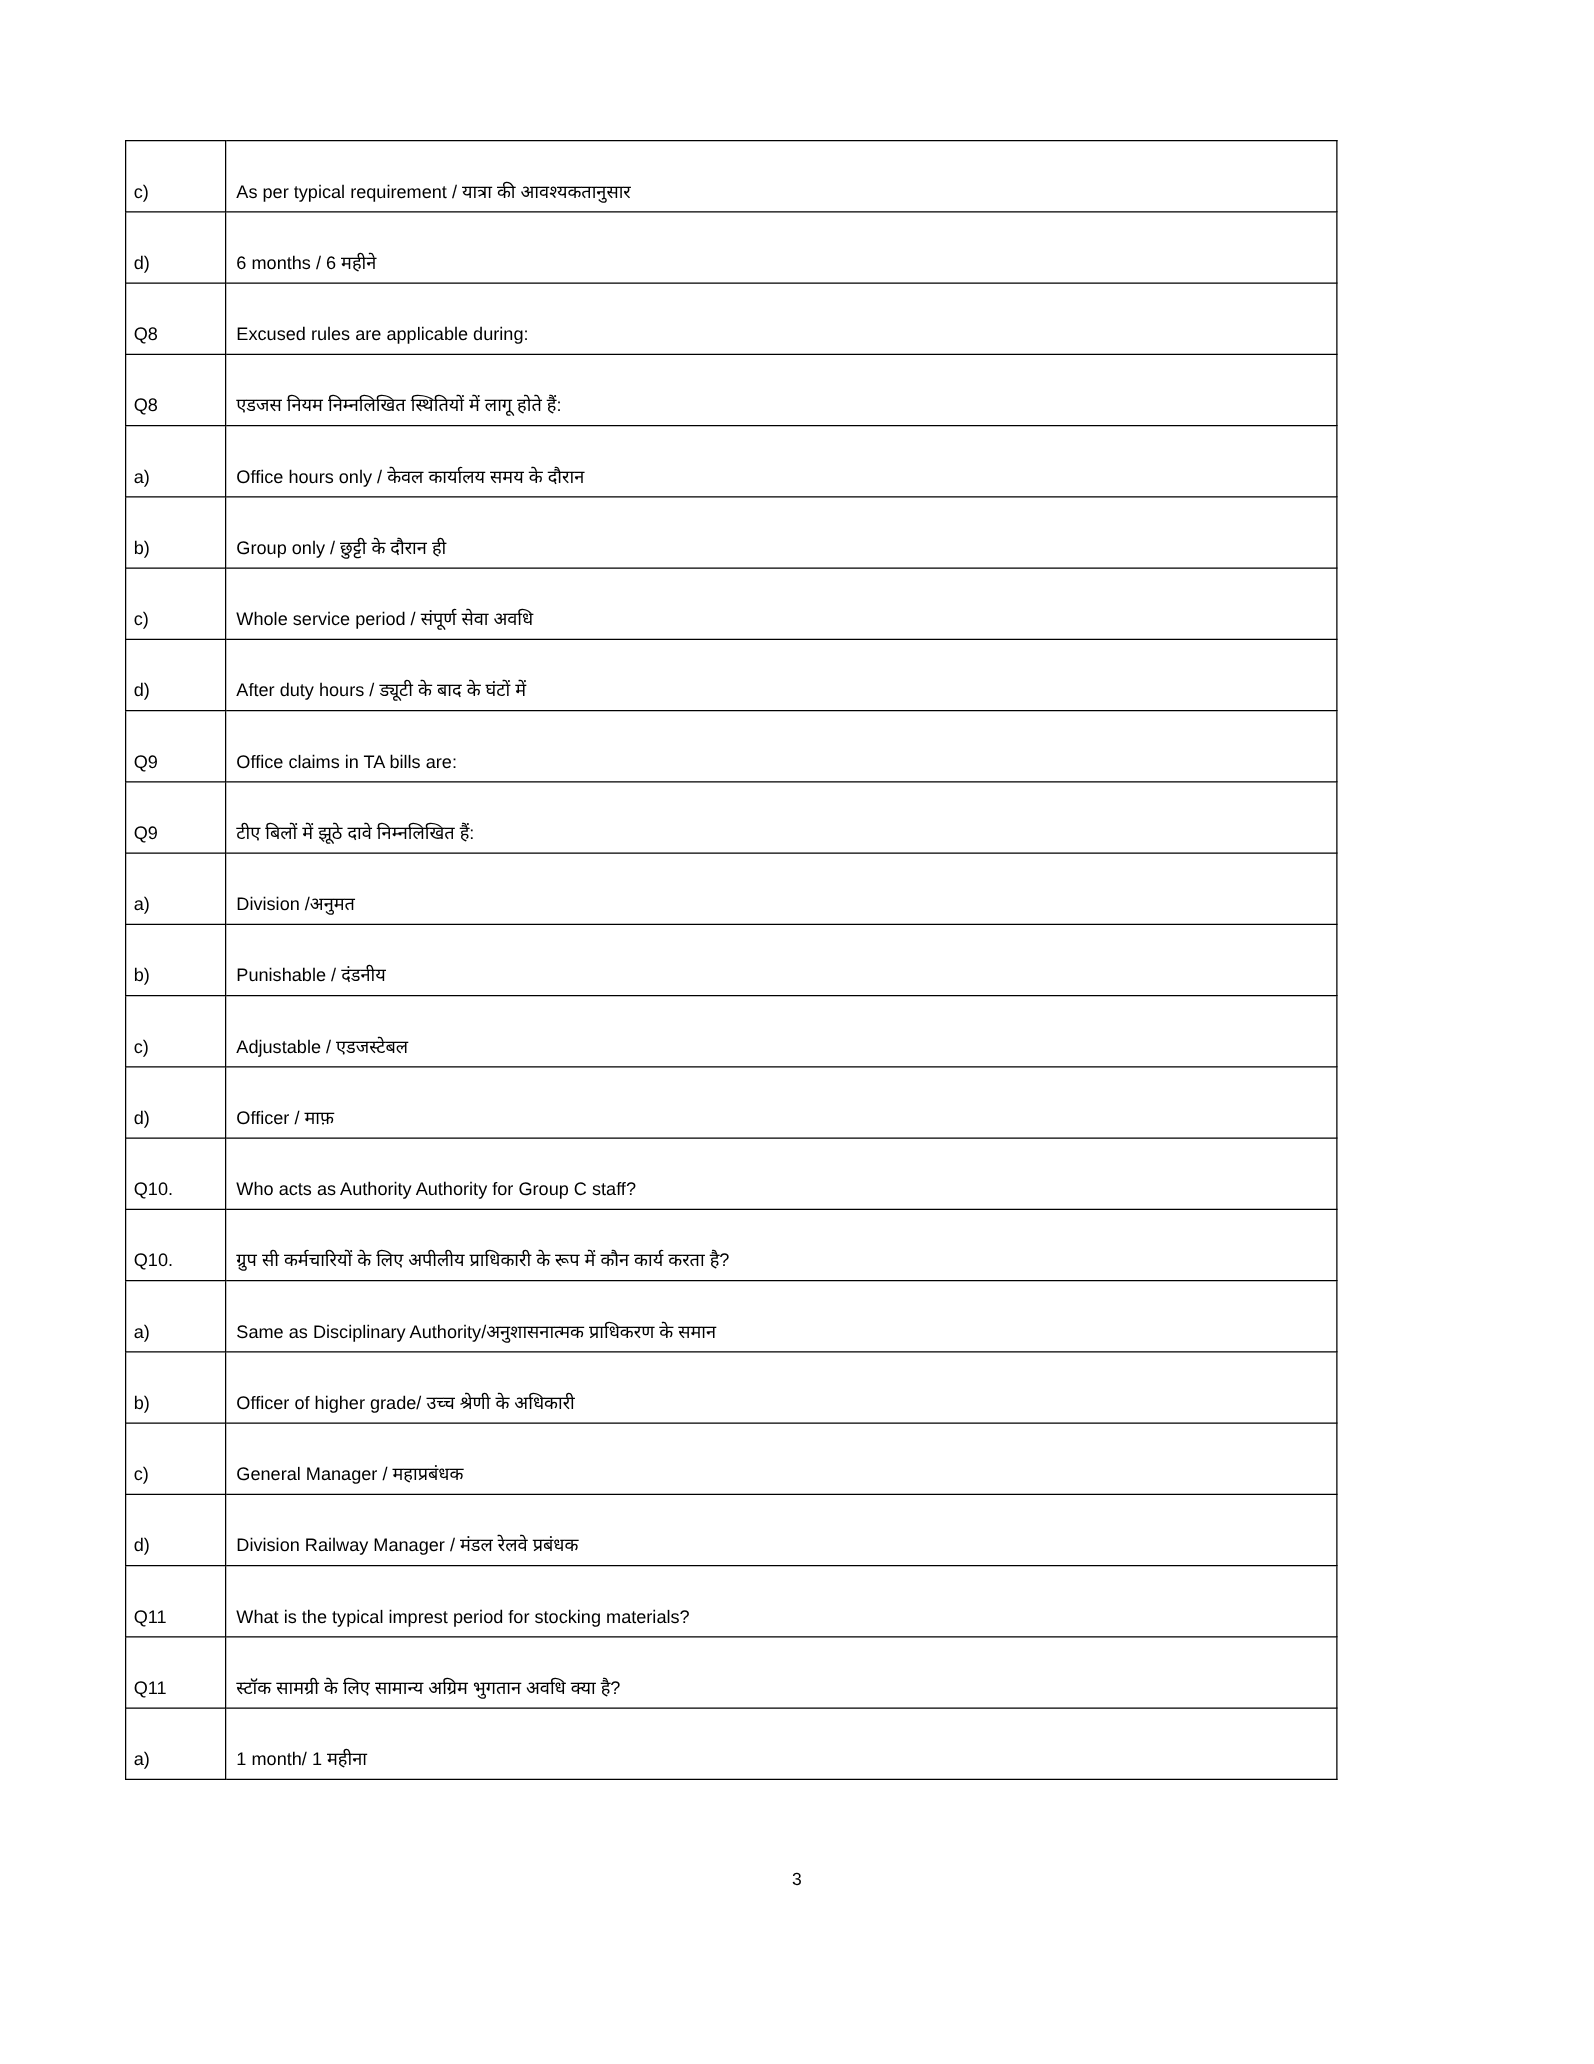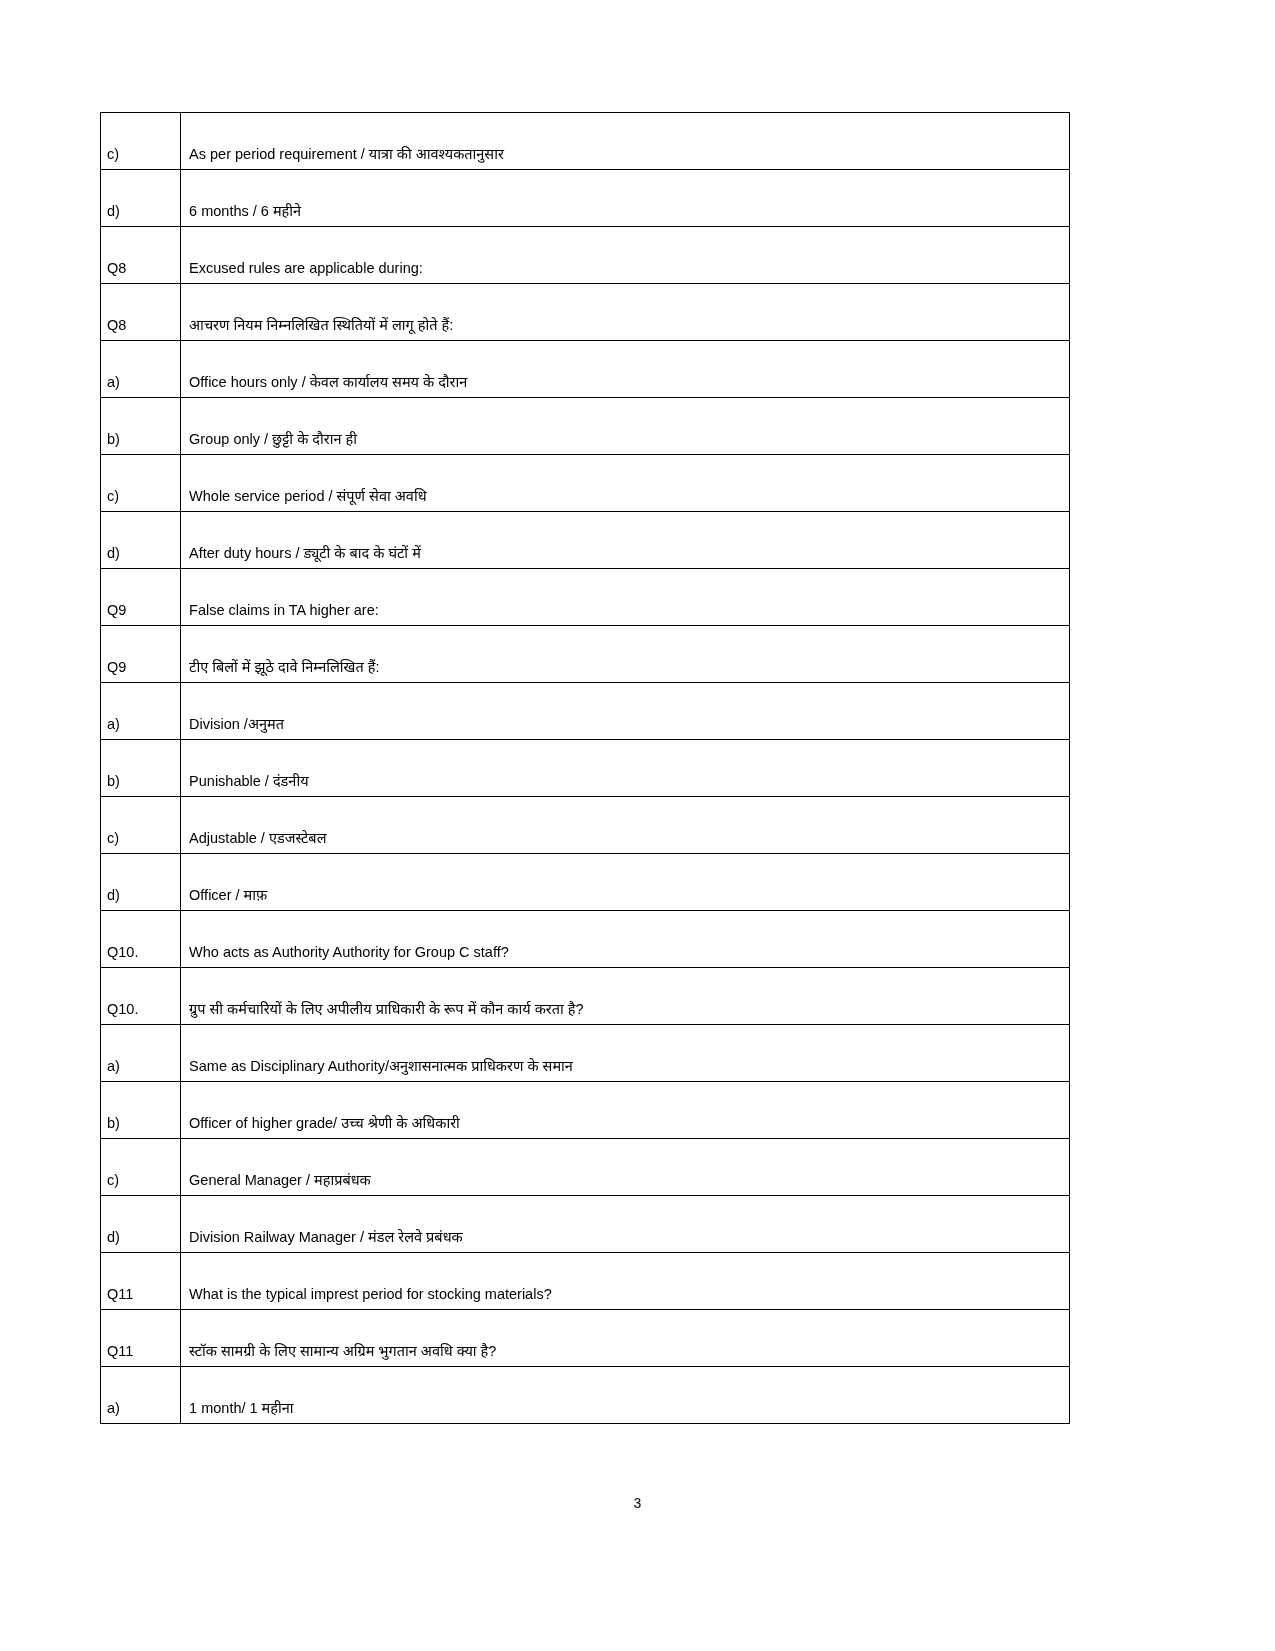--- a/index.html
+++ b/index.html
@@ -62,53 +62,53 @@
 
 <div class="page">
   <table class="doc-table">
     <colgroup>
       <col class="col-label">
       <col class="col-text">
     </colgroup>
     <tbody>
       <tr>
         <td class="cell-label">c)</td>
-        <td class="cell-text">As per period requirement / यात्रा की आवश्यकतानुसार</td>
+        <td class="cell-text">As per typical requirement / यात्रा की आवश्यकतानुसार</td>
       </tr>
       <tr>
         <td class="cell-label">d)</td>
         <td class="cell-text">6 months / 6 महीने</td>
       </tr>
       <tr>
         <td class="cell-label">Q8</td>
         <td class="cell-text">Excused rules are applicable during:</td>
       </tr>
       <tr>
         <td class="cell-label">Q8</td>
-        <td class="cell-text">आचरण नियम निम्नलिखित स्थितियों में लागू होते हैं:</td>
+        <td class="cell-text">एडजस नियम निम्नलिखित स्थितियों में लागू होते हैं:</td>
       </tr>
       <tr>
         <td class="cell-label">a)</td>
         <td class="cell-text">Office hours only / केवल कार्यालय समय के दौरान</td>
       </tr>
       <tr>
         <td class="cell-label">b)</td>
         <td class="cell-text">Group only / छुट्टी के दौरान ही</td>
       </tr>
       <tr>
         <td class="cell-label">c)</td>
         <td class="cell-text">Whole service period / संपूर्ण सेवा अवधि</td>
       </tr>
       <tr>
         <td class="cell-label">d)</td>
         <td class="cell-text">After duty hours / ड्यूटी के बाद के घंटों में</td>
       </tr>
       <tr>
         <td class="cell-label">Q9</td>
-        <td class="cell-text">False claims in TA higher are:</td>
+        <td class="cell-text">Office claims in TA bills are:</td>
       </tr>
       <tr>
         <td class="cell-label">Q9</td>
         <td class="cell-text">टीए बिलों में झूठे दावे निम्नलिखित हैं:</td>
       </tr>
       <tr>
         <td class="cell-label">a)</td>
         <td class="cell-text">Division /अनुमत</td>
       </tr>
       <tr>

